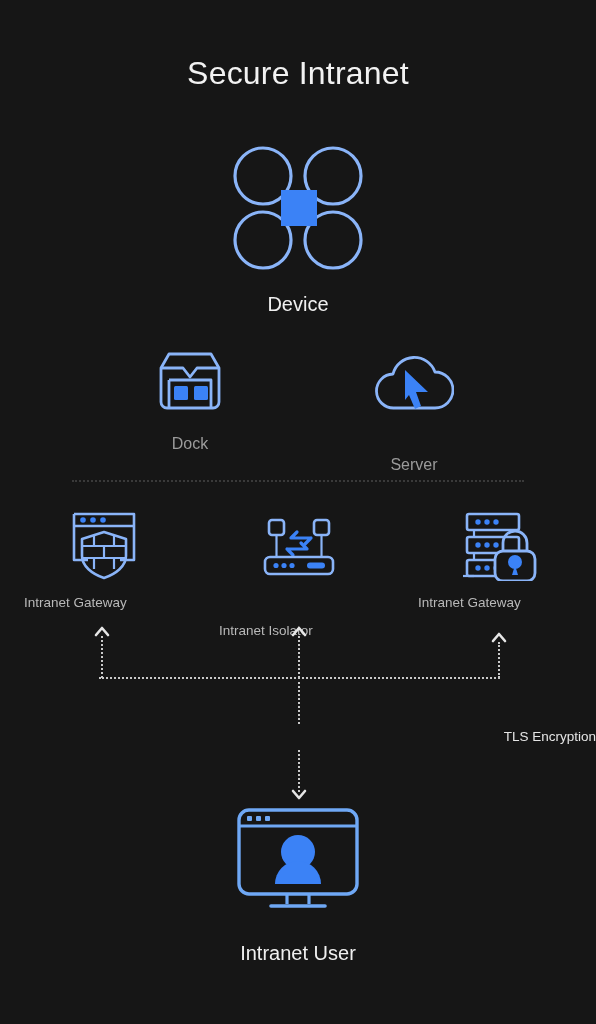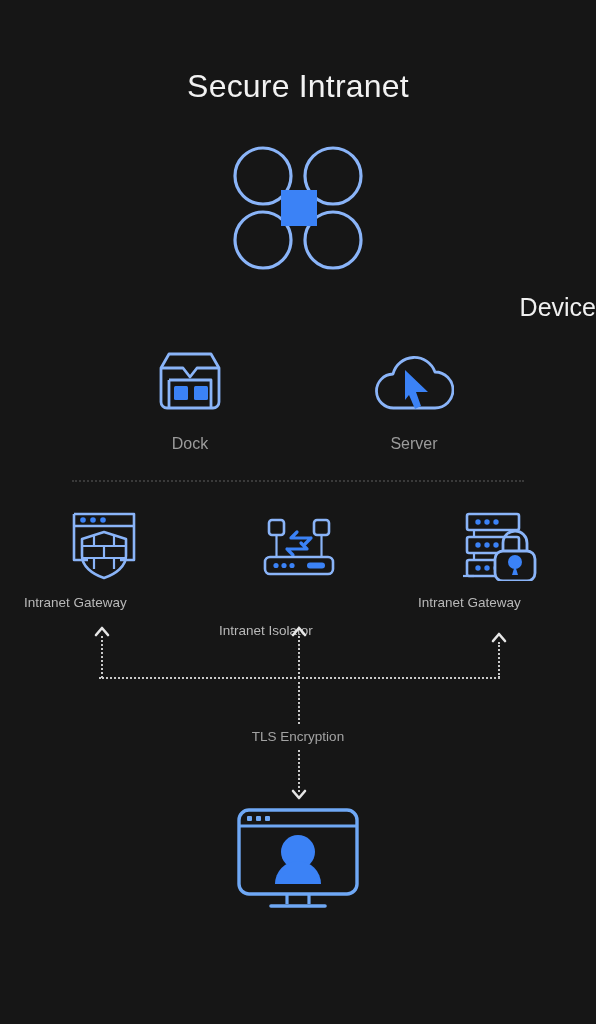--- a/index.html
+++ b/index.html
@@ -16,33 +16,33 @@
     -webkit-font-smoothing: antialiased;
   }
   .stage {
     position: absolute;
     inset: 0;
   }
   
   .title {
     position: absolute;
     left: 0; right: 0;
-    top: 68px;
+    top: 55px;
     text-align: center;
     color: #f2f2f2;
     font-size: 32px;
     font-weight: 400;
     letter-spacing: 0.2px;
   }
   .big-label {
     position: absolute;
     left: 0; right: 0;
-    text-align: right;
+    text-align: center;
     color: #f0f0f0;
-    font-size: 25px;
+    font-size: 20px;
     font-weight: 400;
   }
   .small-label {
     position: absolute;
     text-align: center;
     color: #9b9b9b;
     font-size: 16px;
     font-weight: 400;
     white-space: nowrap;
   }
@@ -80,22 +80,22 @@
     height: 0;
     border-top: 2px dotted #c9c9c9;
   }
   .arrow {
     position: absolute;
     line-height: 0;
   }
   .tls-label {
     position: absolute;
     left: 0; right: 0;
-    text-align: center;
-    color: #a3a3a3;
+    text-align: right;
+    color: #e5e5e5;
     font-size: 13.5px;
   }
   .tls-bg {
     position: absolute;
     background: #161616;
   }
 </style>
 </head>
 <body>
 
@@ -131,21 +131,21 @@
   <div class="small-label" style="left:130px; top:435px; width:120px;">Dock</div>
 
   <div class="node" style="left:374px; top:352px; width:80px;">
     <span class="icon-wrap">
       <svg width="80" height="62" viewBox="0 0 80 62" fill="none">
         <path d="M20 56 a17 17 0 0 1 -1 -34 a22 22 0 0 1 42 -2 a15 15 0 0 1 0 36 Z" stroke="#8ab4f8" stroke-width="2.8" stroke-linejoin="round"></path>
         <path d="M31 18 L54 40 H42 L47 54 L41 57 L35 43 L31 48 Z" fill="#3b82f6"></path>
       </svg>
     </span>
   </div>
-  <div class="small-label" style="left:354px; top:435px; width:120px;">Server</div>
+  <div class="small-label" style="left:354px; top:456px; width:120px;">Server</div>
 
   <div class="dotted-divider" style="left:72px; top:480px; width:452px;"></div>
 
   <div class="node" style="left:66px; top:508px; width:76px;">
     <span class="icon-wrap">
       <svg width="76" height="74" viewBox="0 0 76 74" fill="none">
         <path d="M8 6 H68 V52 H54" stroke="#8ab4f8" stroke-width="2.6" stroke-linejoin="round"></path>
         <path d="M8 6 V52 H22" stroke="#8ab4f8" stroke-width="2.6" stroke-linejoin="round"></path>
         <path d="M8 18 H68" stroke="#8ab4f8" stroke-width="2.6"></path>
         <circle cx="17" cy="12" r="2.8" fill="#3b82f6"></circle>
@@ -250,14 +250,15 @@
         <rect x="12" y="10" width="5" height="5" rx="1" fill="#6fa8f5"></rect>
         <rect x="21" y="10" width="5" height="5" rx="1" fill="#6fa8f5"></rect>
         <rect x="30" y="10" width="5" height="5" rx="1" fill="#6fa8f5"></rect>
         <circle cx="63" cy="46" r="17" fill="#3b82f6"></circle>
         <path d="M40 78 a23 23 0 0 1 46 0 Z" fill="#3b82f6"></path>
         <path d="M52 88 V98 M74 88 V98" stroke="#6fa8f5" stroke-width="3.2"></path>
         <path d="M36 100 H90" stroke="#6fa8f5" stroke-width="3.6" stroke-linecap="round"></path>
       </svg>
     </span>
   </div>
+  <div class="big-label" style="top:942px;">Intranet User</div>
 
 </div>
 
 </body></html>

